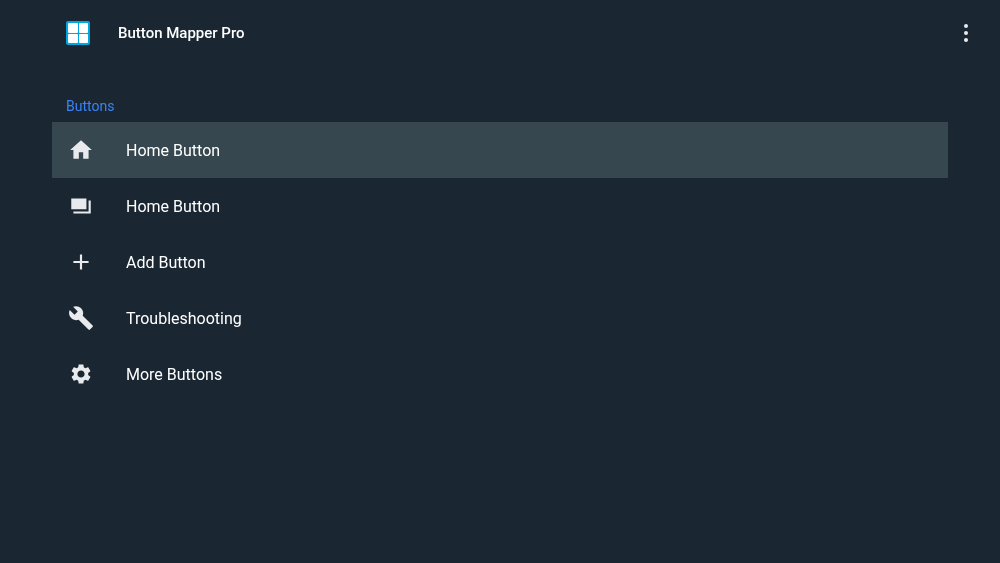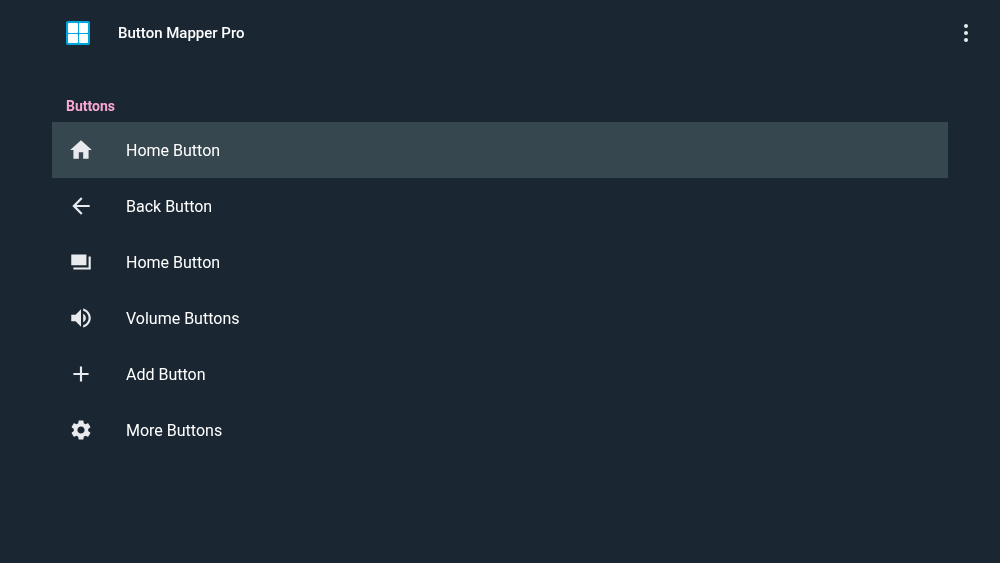--- a/index.html
+++ b/index.html
@@ -59,23 +59,23 @@
       cursor: pointer;
     }
     .more-menu-dot {
       width: 4px;
       height: 4px;
       background-color: #e8eaed;
       border-radius: 50%;
     }
     .section-header {
       font-size: 14px;
-      color: #f9a8d4;
+      color: #3b82f6;
       padding: 38px 16px 8px 66px;
-      font-weight: 700;
+      font-weight: 400;
     }
     .menu-list {
       display: flex;
       flex-direction: column;
     }
     .menu-item {
       display: flex;
       align-items: center;
       padding: 0 0 0 66px;
       height: 56px;
@@ -132,48 +132,40 @@
     <div class="menu-icon">
       <svg width="26" height="26" viewBox="0 0 24 24">
           <path d="M10 20v-6h4v6h5v-8h3L12 3 2 12h3v8z"></path>
         </svg>
     </div>
     <div class="menu-label">Home Button</div>
   </div>
   <div class="menu-item">
     <div class="menu-icon">
       <svg width="26" height="26" viewBox="0 0 24 24">
-          <path d="M20 11H7.83l5.59-5.59L12 4l-8 8 8 8 1.41-1.41L7.83 13H20v-2z"></path>
-        </svg>
-    </div>
-    <div class="menu-label">Back Button</div>
-  </div>
-  <div class="menu-item">
-    <div class="menu-icon">
-      <svg width="26" height="26" viewBox="0 0 24 24">
           <path d="M3 5h14v10H3V5zm16 2v10H5v2h16V7h-2z"></path>
         </svg>
     </div>
     <div class="menu-label">Home Button</div>
   </div>
   <div class="menu-item">
     <div class="menu-icon">
       <svg width="26" height="26" viewBox="0 0 24 24">
-          <path d="M3 9v6h4l5 5V4L7 9H3zm13.5 3c0-1.77-1.02-3.29-2.5-4.03v8.05c1.48-.73 2.5-2.25 2.5-4.02zM14 3.23v2.06c2.89.86 5 3.54 5 6.71s-2.11 5.85-5 6.71v2.06c4.01-.91 7-4.49 7-8.77s-2.99-7.86-7-8.77z"></path>
+          <path d="M19 13h-6v6h-2v-6H5v-2h6V5h2v6h6v2z"></path>
         </svg>
     </div>
-    <div class="menu-label">Volume Buttons</div>
+    <div class="menu-label">Add Button</div>
   </div>
   <div class="menu-item">
     <div class="menu-icon">
       <svg width="26" height="26" viewBox="0 0 24 24">
-          <path d="M19 13h-6v6h-2v-6H5v-2h6V5h2v6h6v2z"></path>
+          <path d="M22.7 19l-9.1-9.1c.9-2.3.4-5-1.5-6.9-2-2-5-2.4-7.4-1.3L9 6 6 9 1.6 4.7C.4 7.1.9 10.1 2.9 12.1c1.9 1.9 4.6 2.4 6.9 1.5l9.1 9.1c.4.4 1 .4 1.4 0l2.3-2.3c.5-.4.5-1.1.1-1.4z"></path>
         </svg>
     </div>
-    <div class="menu-label">Add Button</div>
+    <div class="menu-label">Troubleshooting</div>
   </div>
   <div class="menu-item">
     <div class="menu-icon">
       <svg width="24" height="24" viewBox="0 0 24 24">
           <path d="M19.14 12.94c.04-.3.06-.61.06-.94 0-.32-.02-.64-.07-.94l2.03-1.58c.18-.14.23-.41.12-.61l-1.92-3.32c-.12-.22-.37-.29-.59-.22l-2.39.96c-.5-.38-1.03-.7-1.62-.94l-.36-2.54c-.04-.24-.24-.41-.48-.41h-3.84c-.24 0-.43.17-.47.41l-.36 2.54c-.59.24-1.13.57-1.62.94l-2.39-.96c-.22-.08-.47 0-.59.22L2.74 8.87c-.12.21-.08.47.12.61l2.03 1.58c-.05.3-.09.63-.09.94s.02.64.07.94l-2.03 1.58c-.18.14-.23.41-.12.61l1.92 3.32c.12.22.37.29.59.22l2.39-.96c.5.38 1.03.7 1.62.94l.36 2.54c.05.24.24.41.48.41h3.84c.24 0 .44-.17.47-.41l.36-2.54c.59-.24 1.13-.56 1.62-.94l2.39.96c.22.08.47 0 .59-.22l1.92-3.32c.12-.22.07-.47-.12-.61l-2.01-1.58zM12 15.6c-1.98 0-3.6-1.62-3.6-3.6s1.62-3.6 3.6-3.6 3.6 1.62 3.6 3.6-1.62 3.6-3.6 3.6z"></path>
         </svg>
     </div>
     <div class="menu-label">More Buttons</div>
   </div>
 </div>

